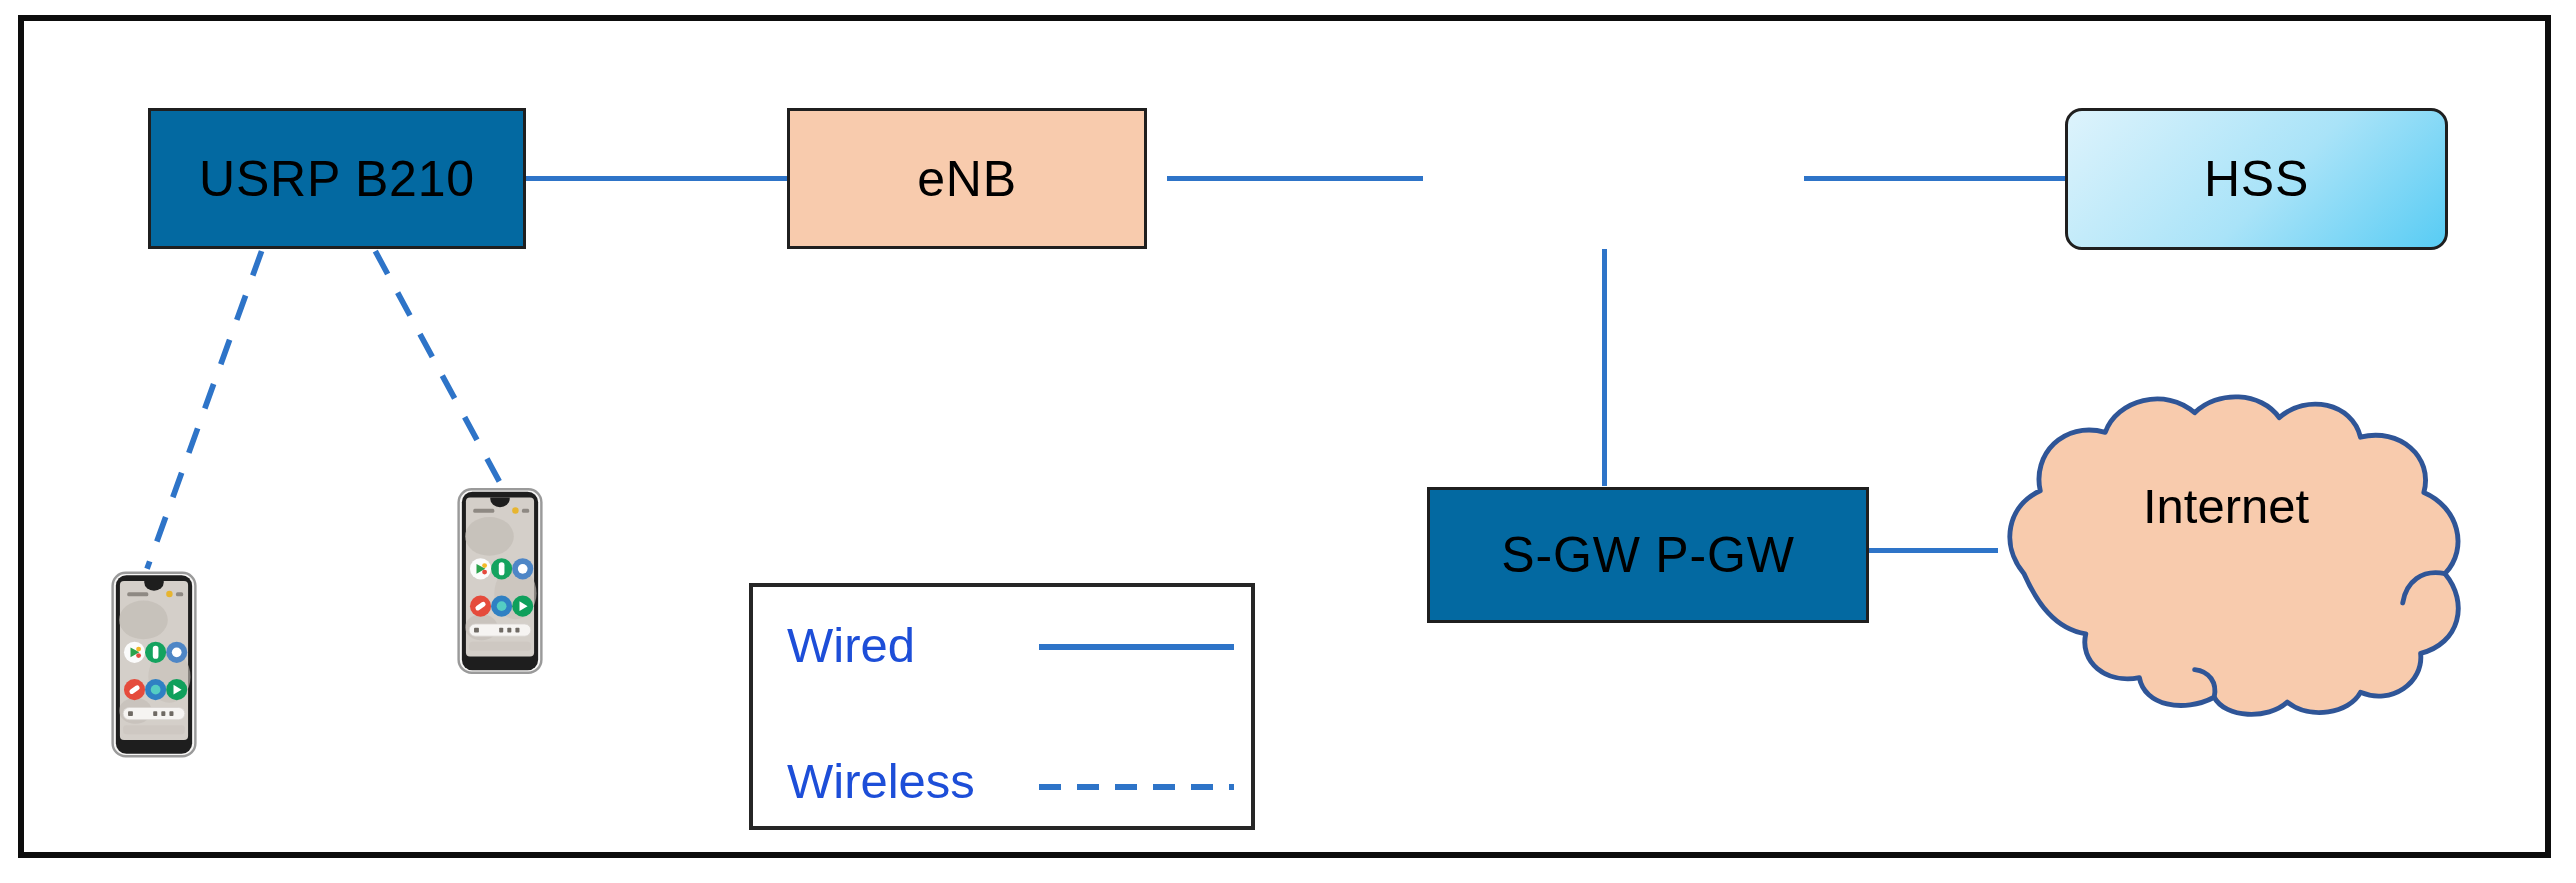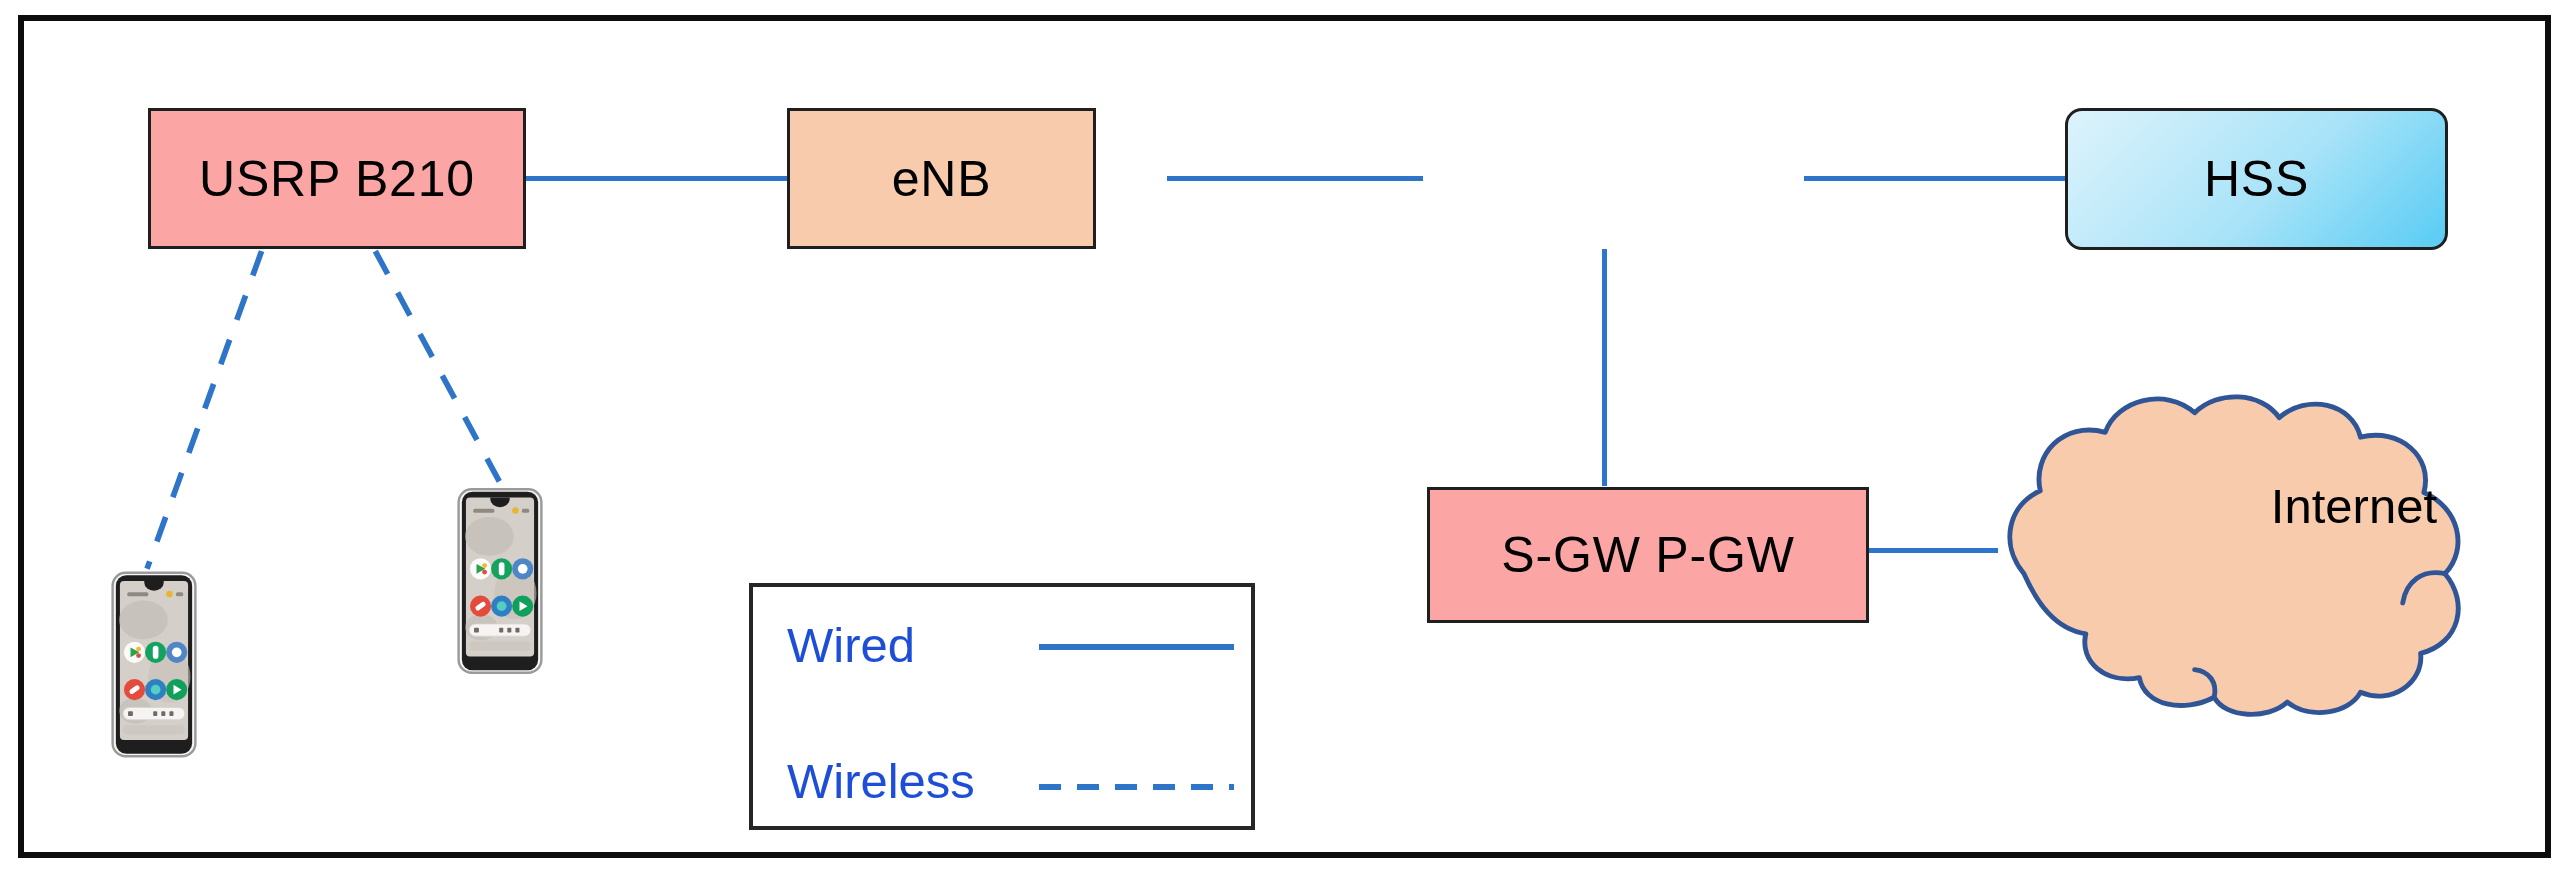--- a/index.html
+++ b/index.html
@@ -23,45 +23,45 @@
     position: absolute;
     box-sizing: border-box;
     border: 3.2px solid #1f1f1f;
     display: flex;
     align-items: center;
     justify-content: center;
     font-size: 50px;
     color: #000000;
     letter-spacing: 0.8px;
   }
-  .node.green { background: #fca5a5; }
+  .node.green { background: #0369a1; }
   .node.peach { background: #f8cbad; }
   .node.bluegrad { background: linear-gradient(135deg, #ddf3fc 0%, #a9e3f8 55%, #58ccf4 100%); border-radius: 17px; }
 
   #node-usrp { left: 148px; top: 108px; width: 378px; height: 141px; }
-  #node-enb  { left: 787px; top: 108px; width: 309px; height: 141px; }
+  #node-enb  { left: 787px; top: 108px; width: 360px; height: 141px; }
   #node-mme  { left: 1422px; top: 108px; width: 382px; height: 141px; }
   #node-hss  { left: 2065px; top: 108px; width: 383px; height: 142px; }
   #node-sgw  { left: 1427px; top: 487px; width: 442px; height: 136px; }
 
   .wire { position: absolute; background: #2e74c8; }
   #wire-usrp-enb  { left: 526px;  top: 176px; width: 262px; height: 4.9px; }
   #wire-enb-mme   { left: 1167px; top: 176px; width: 256px; height: 4.9px; }
   #wire-mme-hss   { left: 1804px; top: 176px; width: 261px; height: 4.9px; }
   #wire-mme-sgw   { left: 1602px; top: 249px; width: 4.9px;   height: 237px; }
   #wire-sgw-cloud { left: 1797px; top: 548px; width: 201px; height: 4.9px; }
 
   #wireless-overlay { position: absolute; left: 0; top: 0; width: 2576px; height: 884px; }
 
   #cloud-svg { position: absolute; left: 1985px; top: 385px; width: 499px; height: 340px; }
   .cloud-label {
     position: absolute;
     left: 2015px; top: 465px;
     width: 422px;
-    text-align: right;
+    text-align: center;
     font-size: 49px;
     color: #000000;
     line-height: 83px;
   }
   .cloud-label span { display: block; }
 
   .legend {
     position: absolute;
     left: 749px; top: 583px;
     width: 506px; height: 247px;

